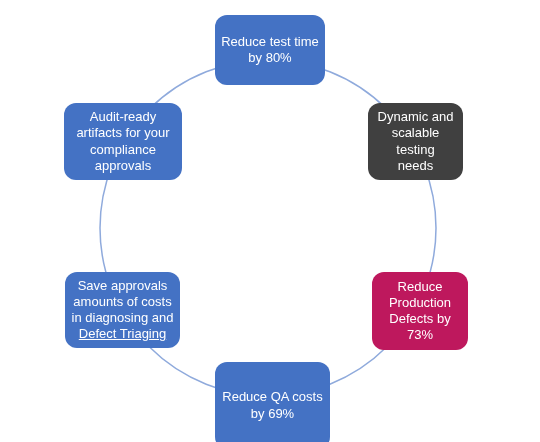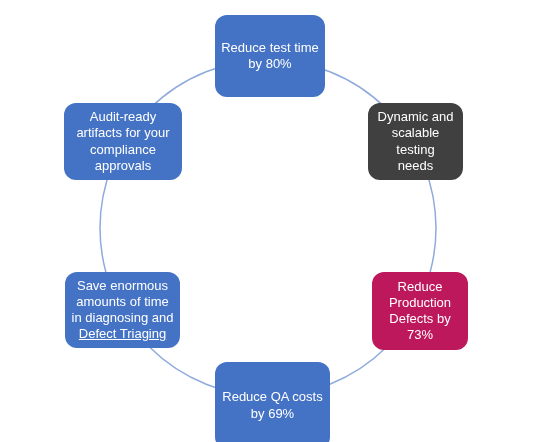--- a/index.html
+++ b/index.html
@@ -40,21 +40,21 @@
   }
   .node-label {
     display: block;
     width: 100%;
   }
   .node-label .link {
     text-decoration: underline;
     margin-top: 40px;
   }
   
-  #node-top        { left: 215px; top: 15px;  width: 110px; height: 82px; }
+  #node-top        { left: 215px; top: 15px;  width: 110px; height: 70px; }
   #node-right-top  { left: 368px; top: 103px; width: 95px;  height: 77px; }
   #node-right-bot  { left: 372px; top: 272px; width: 96px;  height: 78px; }
   #node-bottom     { left: 215px; top: 362px; width: 115px; height: 87px; }
   #node-left-bot   { left: 65px;  top: 272px; width: 115px; height: 76px; }
   #node-left-top   { left: 64px;  top: 103px; width: 118px; height: 77px; }
 </style>
 </head>
 <body>
 
 <div id="canvas">
@@ -73,20 +73,20 @@
 
   <div class="node" id="node-right-bot" style="background: #be185d; color: rgb(255, 255, 255); align-items: center;">
     <span class="node-label"><span>Reduce</span><br><span>Production</span><br><span>Defects by 73%</span></span>
   </div>
 
   <div class="node" id="node-bottom" style="background: rgb(68, 114, 196); color: rgb(255, 255, 255);">
     <span class="node-label"><span>Reduce QA costs</span><br><span>by 69%</span></span>
   </div>
 
   <div class="node" id="node-left-bot" style="background: rgb(68, 114, 196); color: rgb(255, 255, 255);">
-    <span class="node-label"><span>Save enormous</span><br><span>amounts of time</span><br><span>in diagnosing and</span><br><span class="link">Defect Triaging</span></span>
+    <span class="node-label"><span>Save approvals</span><br><span>amounts of costs</span><br><span>in diagnosing and</span><br><span class="link">Defect Triaging</span></span>
   </div>
 
   <div class="node" id="node-left-top" style="background: rgb(68, 114, 196); color: rgb(255, 255, 255);">
     <span class="node-label"><span>Audit-ready</span><br><span>artifacts for your</span><br><span>compliance</span><br><span>approvals</span></span>
   </div>
 
 </div>
 
 </body></html>

